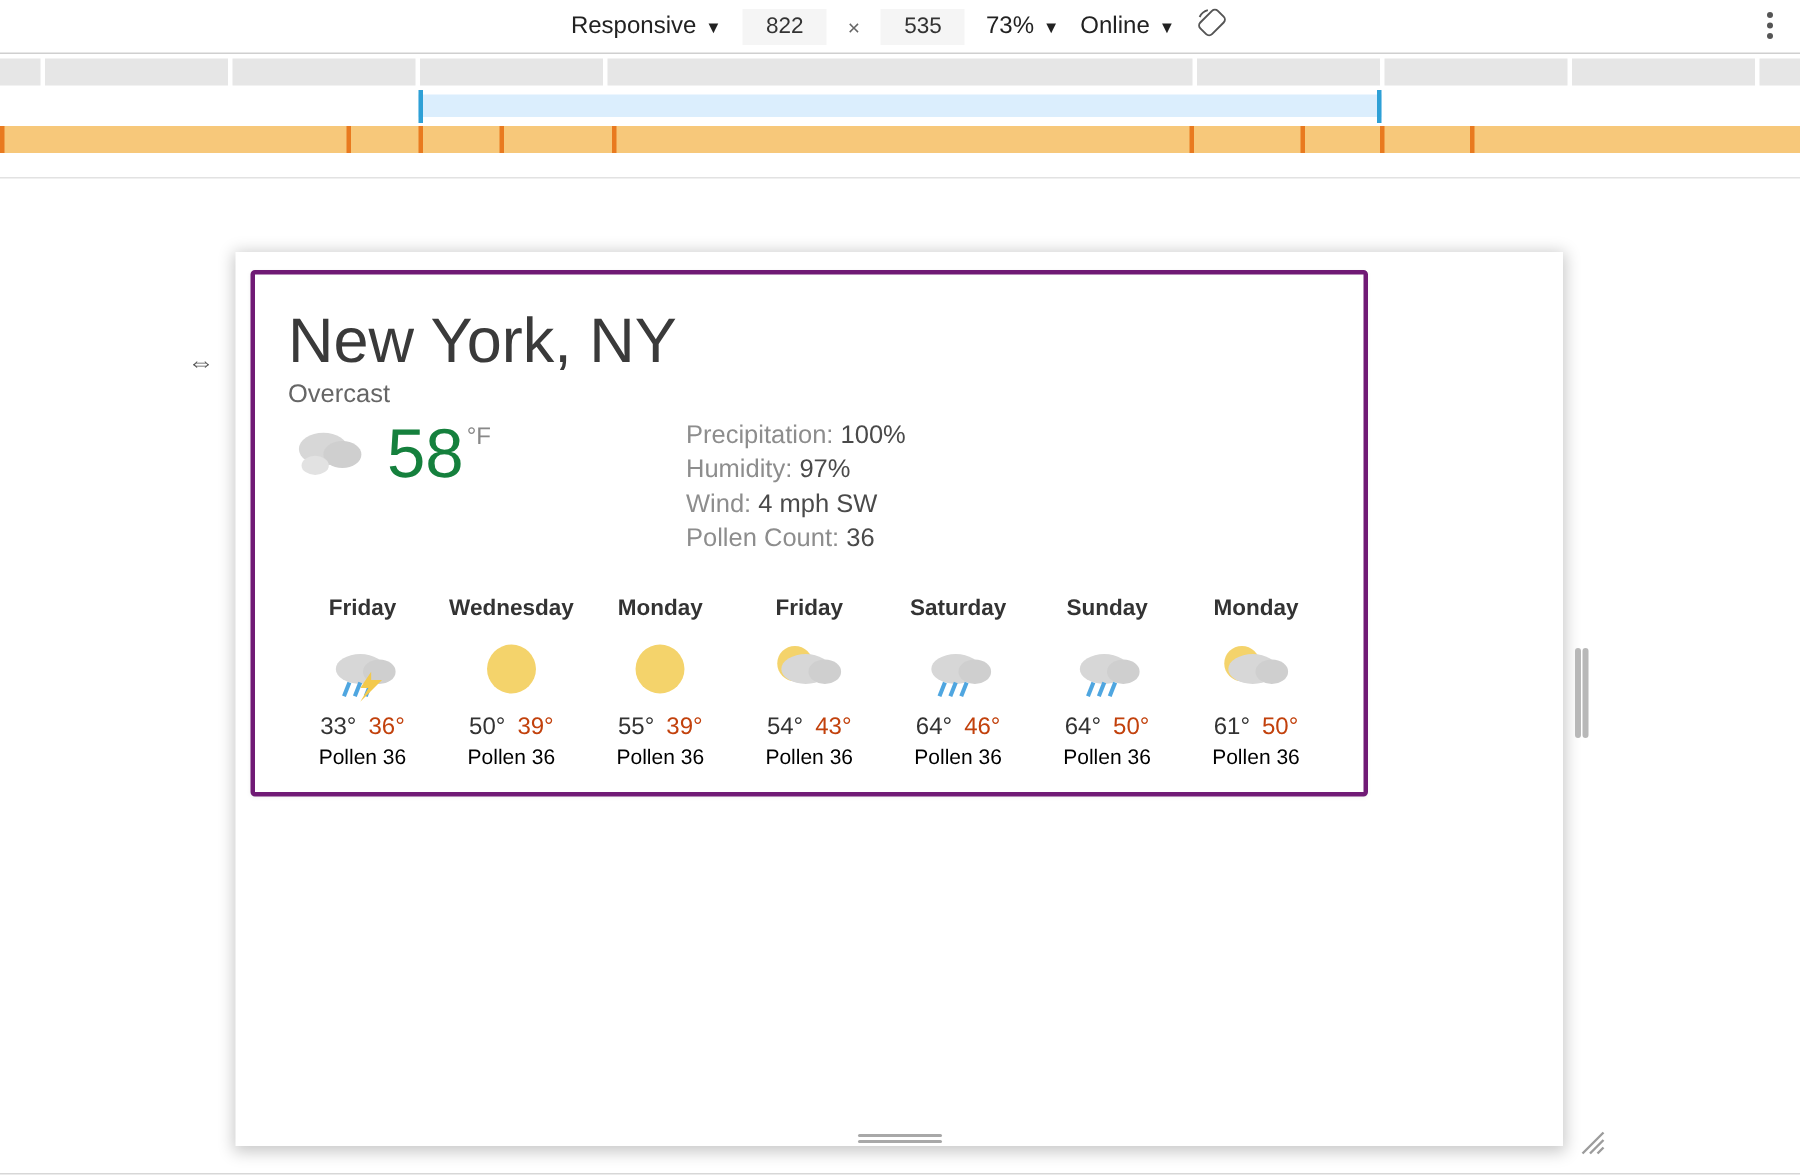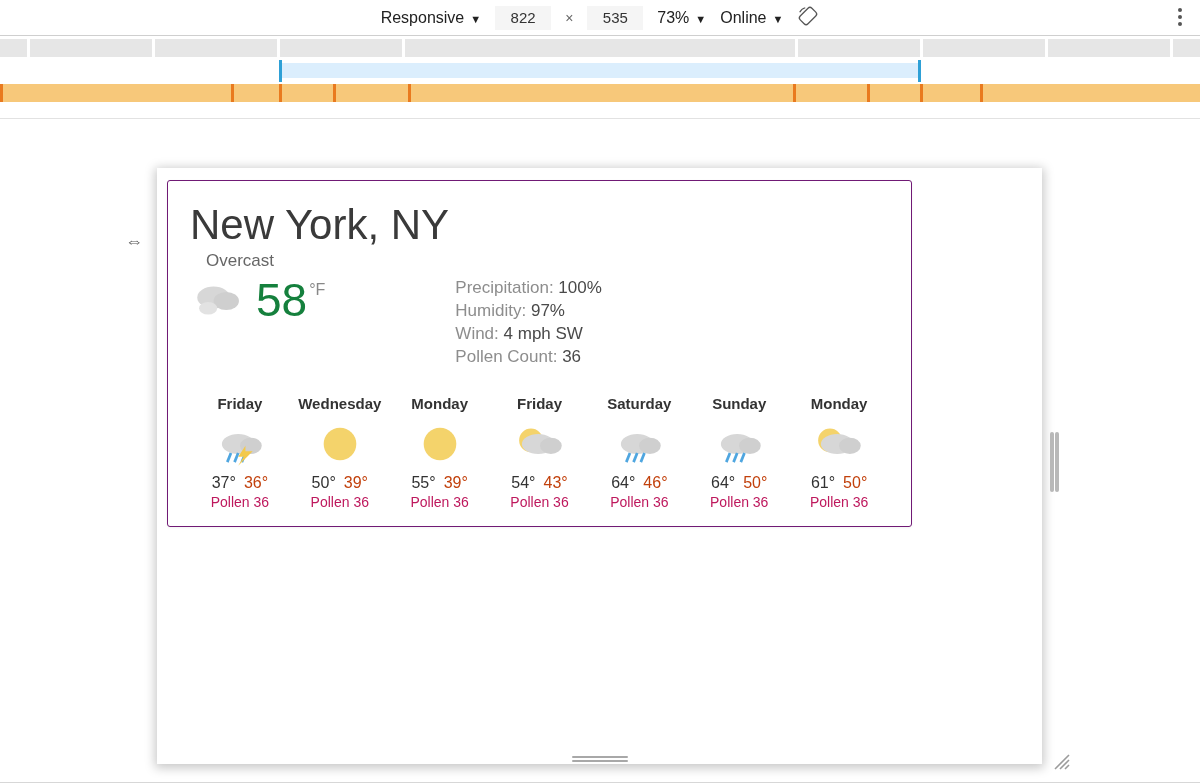--- a/index.html
+++ b/index.html
@@ -76,48 +76,48 @@
   .bottom-handle{
     position:absolute; left:572px; top:756px; width:56px; height:7px; display:flex; flex-direction:column; gap:2px;
   }
   .bottom-handle span{height:2px; background:#a8a8a8; border-radius:1px;}
 
   .bottom-line{ position:absolute; left:0; right:0; bottom:0; border-top:1px solid #d7d7d7;}
 
   
   .card{
     margin:12px 10px; width:745px;
-    border:1px solid #701a75; border-radius:3px;
+    border:3px solid #701a75; border-radius:3px;
     padding:20px 22px 16px 22px;
     box-shadow:0 1px 3px rgba(0,0,0,0.05);
     background:#fff;
   }
   .loc-title{ font-size:42px; font-weight:400; color:#3a3a3a; letter-spacing:0px;}
   .date-line{ font-size:17px; color:#666; margin-top:8px;}
-  .cond-line{ font-size:17px; color:#666; margin-top:2px;margin-left:16px;}
+  .cond-line{ font-size:17px; color:#666; margin-top:2px;}
 
   .now-row{ display:flex; align-items:flex-start; margin-top:6px;}
   .now-left{ display:flex; align-items:flex-start; gap:10px;}
   .big-temp{ font-size:46px; color:#15803d; font-weight:400; line-height:1;}
   .deg-unit{ font-size:16px; color:#888; margin-top:4px; margin-left:2px;}
   .now-icon{ width:56px; height:46px; }
   .now-right{ margin-left:130px; color:#6a6a6a; font-size:17px; line-height:1.35;}
   .now-right .k{ color:#8d8d8d;}
   .now-right .v{ color:#4a4a4a;}
 
   .forecast-row{ display:flex; margin-top:26px; gap:0; }
   .day{
     width:103px; text-align:center;
   }
   .day .name{ font-size:15px; color:#333; font-weight:600; }
   .day .ic{ height:48px; margin:8px auto 6px; display:flex; align-items:center; justify-content:center;}
   .day .temps{ font-size:16px;}
   .day .hi{ color:#333;}
   .day .lo{ color:#c2410c; margin-left:8px;}
-  .day .pollen{ font-size:14px; color:#be185d; margin-top:2px;}
+  .day .pollen{ font-size:14px; color:#000000; margin-top:2px;}
 
   
   .wsvg{ width:58px; height:48px;}
 </style>
 </head>
 <body>
 
 <div class="device-toolbar">
   <div class="spacer-left"></div>
   <div class="controls">
@@ -213,21 +213,21 @@
           <div class="ic">
             <svg class="wsvg" viewBox="0 0 64 48">
               <ellipse cx="30" cy="24" rx="18" ry="11" fill="#d7d7d7"></ellipse>
               <ellipse cx="44" cy="26" rx="12" ry="9" fill="#cfcfcf"></ellipse>
               <line x1="22" y1="34" x2="18" y2="44" stroke="#4fa6e0" stroke-width="3"></line>
               <line x1="30" y1="34" x2="26" y2="44" stroke="#4fa6e0" stroke-width="3"></line>
               <line x1="38" y1="34" x2="34" y2="44" stroke="#4fa6e0" stroke-width="3"></line>
               <polygon points="38,26 30,38 36,38 30,48 46,32 38,32" fill="#f3c94c"></polygon>
             </svg>
           </div>
-          <div class="temps"><span class="hi">37°</span><span class="lo">36°</span></div>
+          <div class="temps"><span class="hi">33°</span><span class="lo">36°</span></div>
           <div class="pollen">Pollen 36</div>
         </div>
         <div class="day">
           <div class="name">Wednesday</div>
           <div class="ic">
             <svg class="wsvg" viewBox="0 0 64 48">
               <circle cx="32" cy="24" r="18" fill="#f4d36b"></circle>
             </svg>
           </div>
           <div class="temps"><span class="hi">50°</span><span class="lo">39°</span></div>

